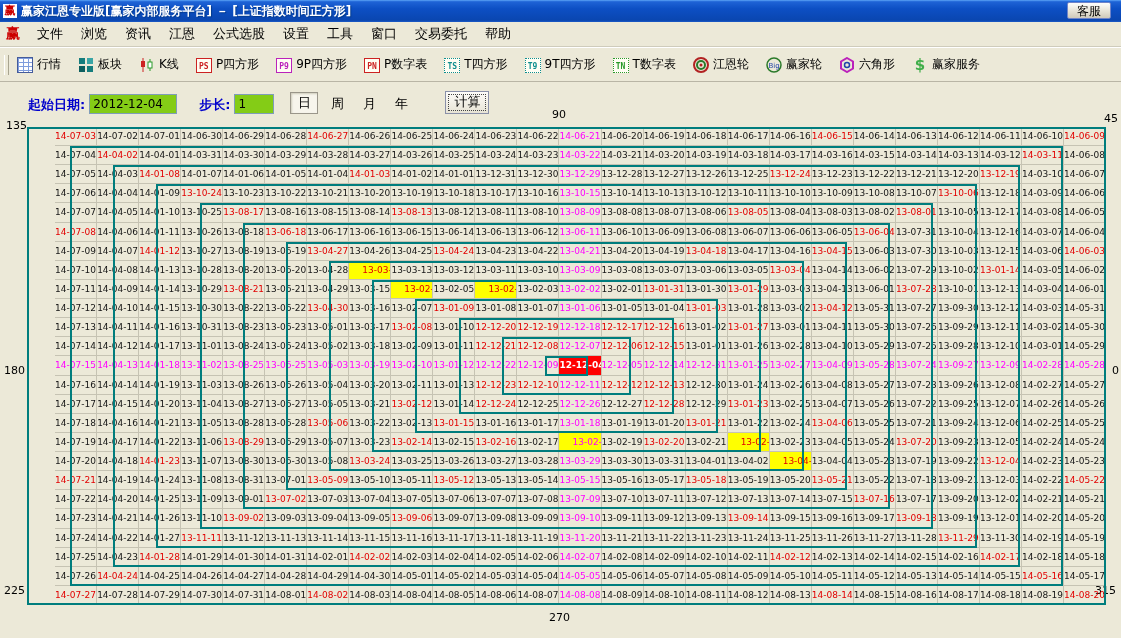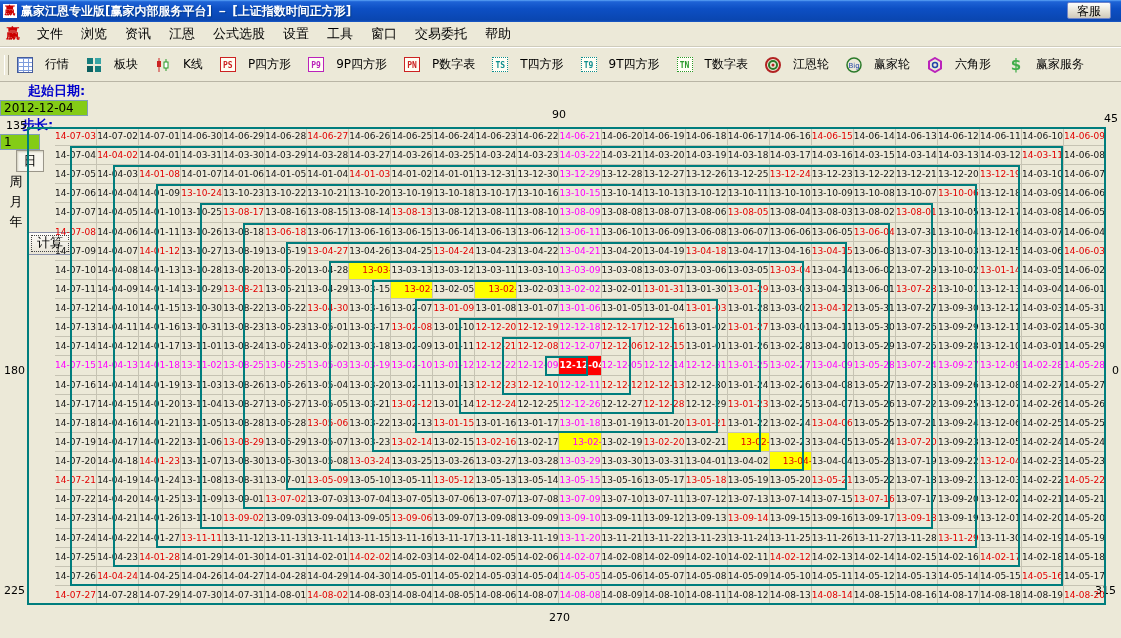--- a/index.html
+++ b/index.html
@@ -22,36 +22,36 @@
   .menubar{position:absolute;left:0;top:22px;width:100%;height:24px;background:#ece9d8;
     border-bottom:1px solid #cfccbc;display:flex;align-items:center;font-size:13px;color:#000;}
   .menu-logo{color:#cc0000;font-weight:bold;font-size:14px;margin:0 8px 0 6px;}
   .menu-item{padding:8px 9px;white-space:nowrap;}
 
   
   .toolbar{position:absolute;left:0;top:47px;width:100%;height:33px;background:#ece9d8;
     border-top:1px solid #fff;border-bottom:1px solid #b9b5a5;
     display:flex;align-items:center;font-size:12px;color:#000;}
   .grip{width:3px;height:20px;margin:0 6px 0 4px;border-left:1px solid #fff;border-right:1px solid #a8a490;}
-  .tool-item{display:flex;align-items:center;gap:12px;margin-right:13px;white-space:nowrap;padding:2px 2px;}
+  .tool-item{display:flex;align-items:flex-end;gap:4px;margin-right:13px;white-space:nowrap;padding:2px 2px;}
   .ticon{width:16px;height:16px;flex:0 0 auto;display:inline-block;position:relative;}
   .badge{width:16px;height:15px;background:#fffef4;font:bold 8px "DejaVu Sans Mono",monospace;
     text-align:center;line-height:15px;box-sizing:border-box;}
   .icon-quote{background:#fff;border:1px solid #445b9a;box-sizing:border-box;
     background-image:linear-gradient(#7f9ddd 1px,transparent 1px),linear-gradient(90deg,#7f9ddd 1px,transparent 1px);
     background-size:5px 4px;}
   .icon-blocks{background:
     linear-gradient(#157d7d,#157d7d) 1px 1px/6px 6px no-repeat,
     linear-gradient(#3aa5a5,#3aa5a5) 9px 1px/6px 6px no-repeat,
     linear-gradient(#0d5f5f,#0d5f5f) 1px 9px/6px 6px no-repeat,
     linear-gradient(#157d7d,#157d7d) 9px 9px/6px 6px no-repeat;}
   .icon-dollar{color:#3fae49;font-weight:bold;font-size:15px;line-height:16px;text-align:center;}
 
   
-  .controls{position:absolute;left:0;top:82px;width:100%;height:32px;display:flex;align-items:flex-start;font-size:13px;flex-direction:column;}
+  .controls{position:absolute;left:0;top:82px;width:100%;height:32px;display:flex;align-items:flex-end;font-size:13px;}
   .ctl-label{color:#0000cc;font-weight:bold;margin-right:4px;white-space:nowrap;}
   .ctl-input{height:18px;border:1px solid #7f9db9;background:#84cc16;font-size:12px;
     font-family:"DejaVu Sans",sans-serif;padding:0 3px;color:#000;}
   .period{width:26px;height:20px;text-align:center;line-height:20px;color:#000;margin:0 3px;}
   .period.selected{background:#f7f5ec;border:1px solid #9a968a;box-shadow:inset 1px 1px 2px #cfccbc;}
   .calc-btn{margin-left:28px;padding:1px 8px 2px 8px;font-size:13px;color:#000;
     background:linear-gradient(180deg,#fdfcf9,#e7e3d5);border:1px solid #8a90a8;
     outline:1px dotted #444;outline-offset:-4px;}
 
   

